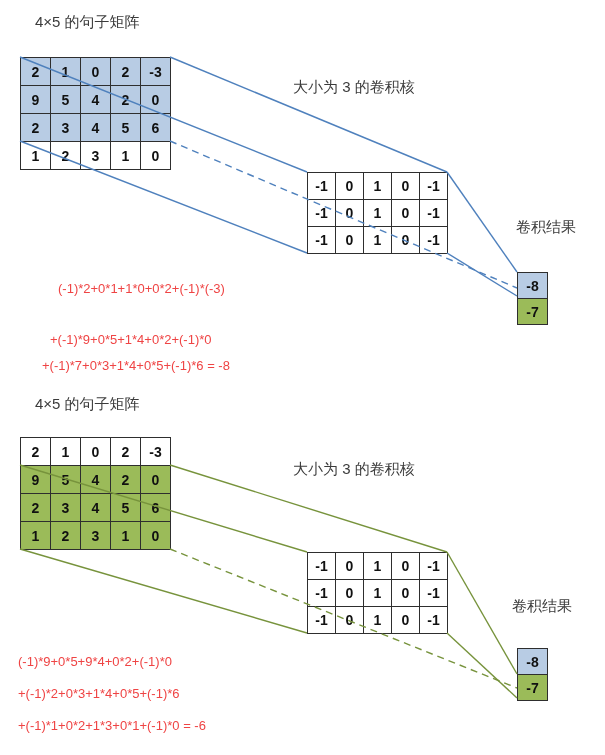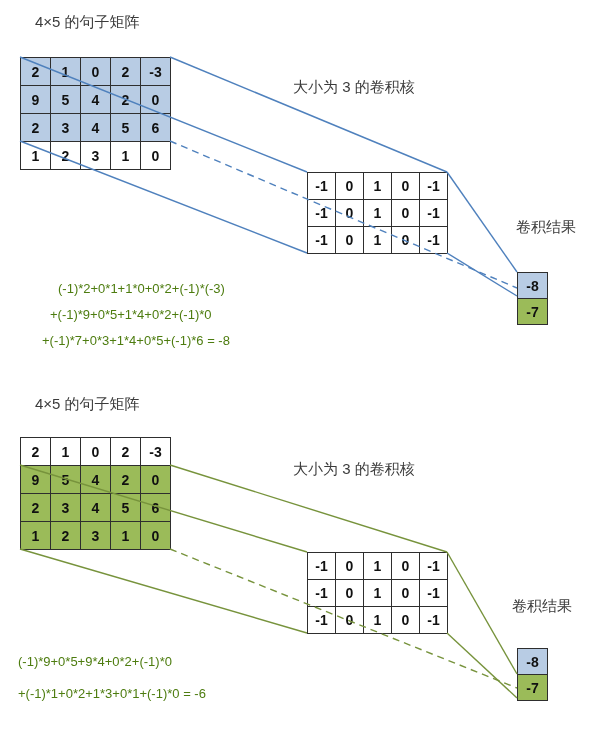--- a/index.html
+++ b/index.html
@@ -25,21 +25,21 @@
   .cell {
     display: flex; align-items: center; justify-content: center;
     border-right: 1px solid #2e2e2e;
     border-bottom: 1px solid #2e2e2e;
     font-weight: bold; font-size: 14px; color: #111;
     box-sizing: border-box;
   }
   .m-grid { grid-template-columns: repeat(5, 30px); grid-auto-rows: 28px; }
   .k-grid { grid-template-columns: repeat(5, 28px); grid-auto-rows: 27px; }
   .r-grid { grid-template-columns: 30px; grid-auto-rows: 26px; }
-  .formulas { position: absolute; left: 0; font-size: 13px; color: #4d7c0f; white-space: nowrap; }
+  .formulas { position: absolute; left: 0; font-size: 13px; color: #ef4444; white-space: nowrap; }
   #svg-lines { position: absolute; left: 0; top: 0; z-index: 5; pointer-events: none; }
 </style>
 </head>
 <body>
 
 <div class="canvas">
 
   <div class="panel" id="panel0">
     <div class="abs title" style="left:35px; top:13px;">4×5 的句子矩阵</div>
     <div class="abs grid m-grid" style="left:20px; top:57px;">
@@ -82,21 +82,21 @@
         <div class="cell">0</div>
         <div class="cell">-1</div>
       </div>
     <div class="abs label" style="left:516px; top:218px;">卷积结果</div>
     <div class="abs grid r-grid" style="left:517px; top:272px;">
         <div class="cell" style="background: rgb(184, 204, 228);">-8</div>
         <div class="cell" style="background: rgb(155, 187, 89);">-7</div>
       </div>
     <div class="formulas" style="top:276px;">
         <div style="height: 26px; line-height: 26px; margin-left: 58px;">(-1)*2+0*1+1*0+0*2+(-1)*(-3)</div>
-        <div style="height: 26px; line-height: 26px; margin-left: 50px;">+(-1)*9+0*5+1*4+0*2+(-1)*0</div>
+        <div style="height: 26px; line-height: 26px; margin-left: 50px; margin-top: 25px;">+(-1)*9+0*5+1*4+0*2+(-1)*0</div>
         <div style="height: 26px; line-height: 26px; margin-left: 42px;">+(-1)*7+0*3+1*4+0*5+(-1)*6 = -8</div>
       </div>
   </div>
 
   <div class="panel" id="panel1">
     <div class="abs title" style="left:35px; top:10px;">4×5 的句子矩阵</div>
     <div class="abs grid m-grid" style="left:20px; top:52px;">
         <div class="cell">2</div>
         <div class="cell">1</div>
         <div class="cell">0</div>
@@ -136,20 +136,21 @@
         <div class="cell">0</div>
         <div class="cell">-1</div>
       </div>
     <div class="abs label" style="left:512px; top:212px;">卷积结果</div>
     <div class="abs grid r-grid" style="left:517px; top:263px;">
         <div class="cell" style="background: rgb(184, 204, 228);">-8</div>
         <div class="cell" style="background: rgb(155, 187, 89);">-7</div>
       </div>
     <div class="formulas" style="top:261px;">
         <div style="height: 32px; line-height: 32px; margin-left: 18px;">(-1)*9+0*5+9*4+0*2+(-1)*0</div>
+        <div style="height: 32px; line-height: 32px; margin-left: 18px;">+(-1)*2+0*3+1*4+0*5+(-1)*6</div>
         <div style="height: 32px; line-height: 32px; margin-left: 18px;">+(-1)*1+0*2+1*3+0*1+(-1)*0 = -6</div>
       </div>
   </div>
 
   <svg id="svg-lines" width="605" height="755">
       <line x1="20" y1="57" x2="307" y2="172" stroke="#4f81bd" stroke-width="1.4"></line>
       <line x1="170" y1="57" x2="447" y2="172" stroke="#4f81bd" stroke-width="1.4"></line>
       <line x1="20" y1="141" x2="307" y2="253" stroke="#4f81bd" stroke-width="1.4"></line>
       <line x1="447" y1="172" x2="517" y2="272" stroke="#4f81bd" stroke-width="1.4"></line>
       <line x1="447" y1="253" x2="517" y2="296" stroke="#4f81bd" stroke-width="1.4"></line>

